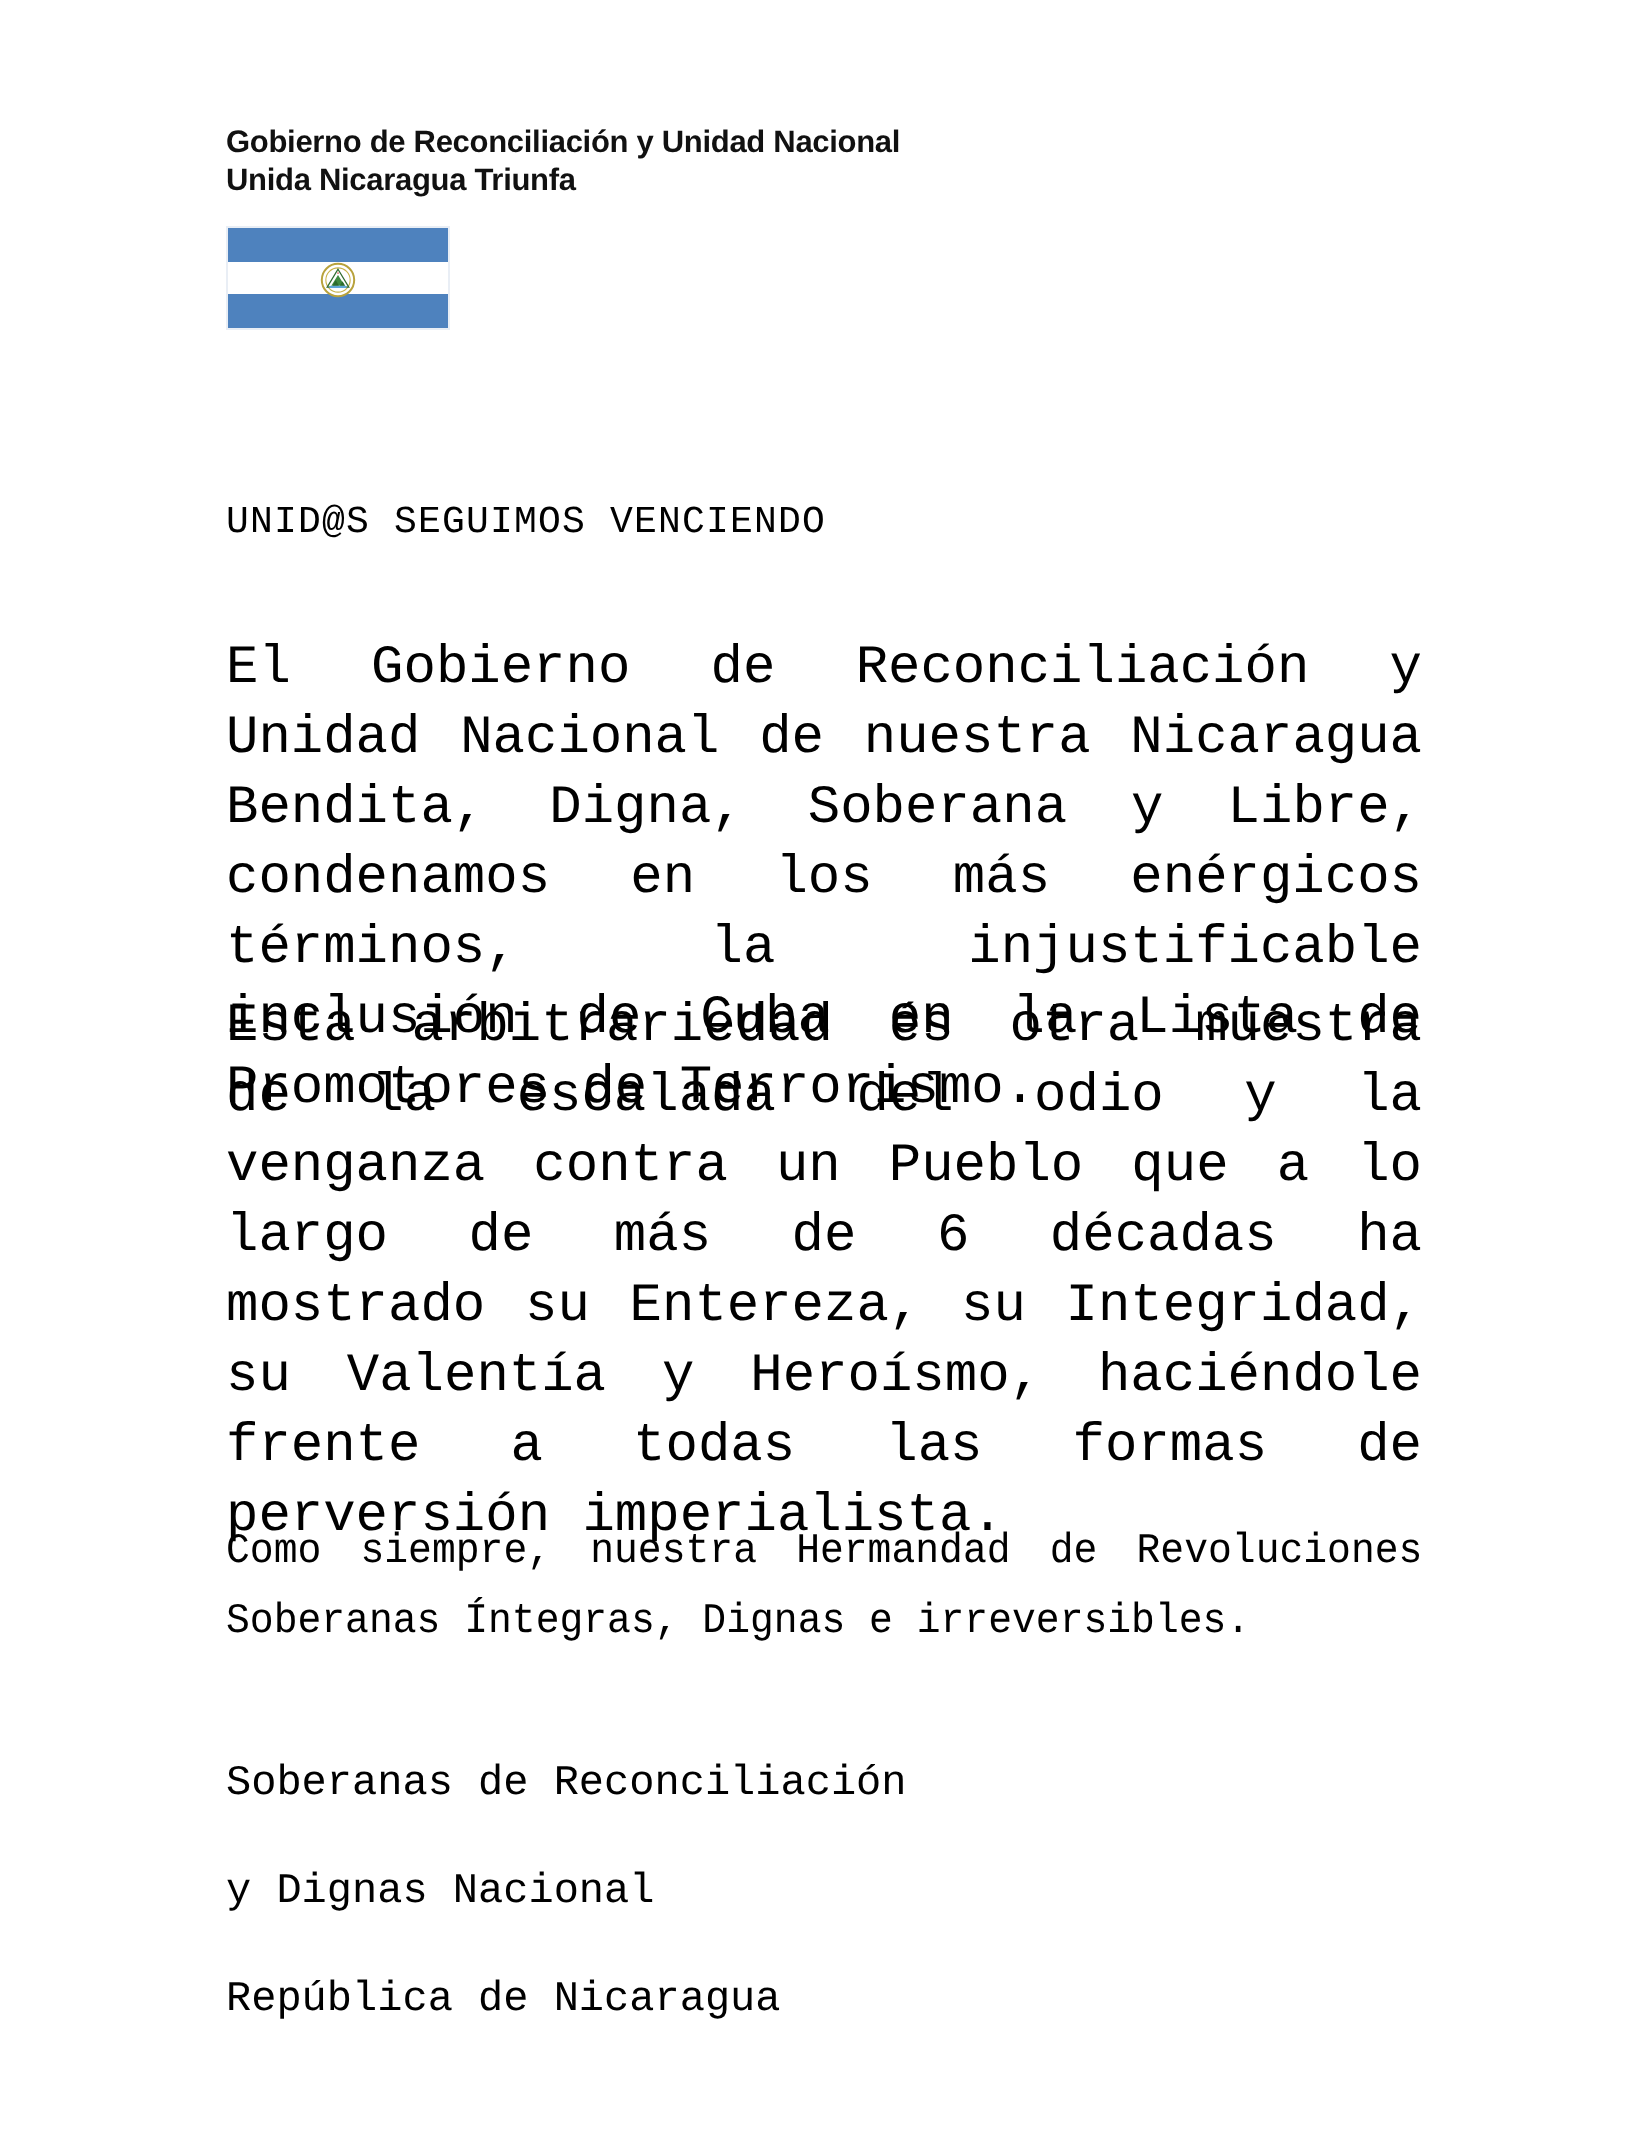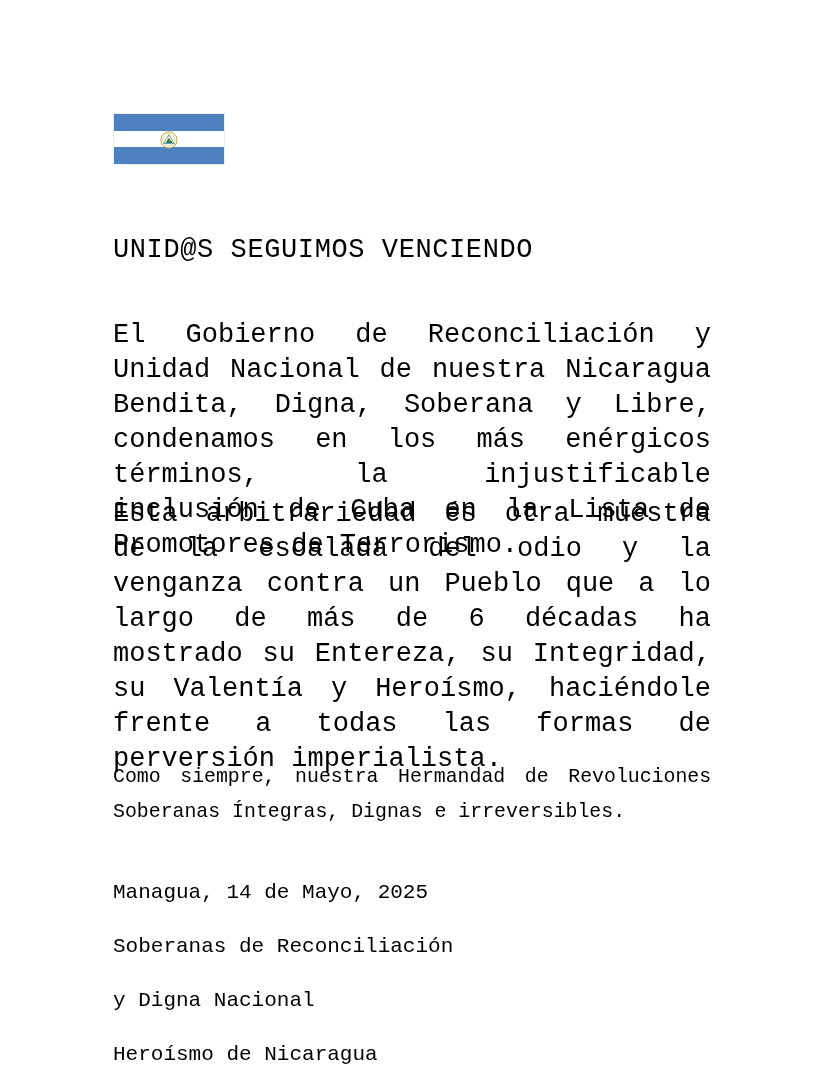--- a/index.html
+++ b/index.html
@@ -87,23 +87,23 @@
     width: 598px;
   }
 
   .mono {
     font-family: "Liberation Mono", "DejaVu Sans Mono", monospace;
     color: #000000;
   }
 
   .doc-title {
     position: absolute;
-    top: 235px;
+    top: 246px;
     left: 0;
-    font-size: 27px;
+    font-size: 19px;
     line-height: 30px;
     letter-spacing: 0.6px;
     white-space: nowrap;
   }
 
   .para {
     position: absolute;
     left: 0;
     width: 598px;
     font-size: 27px;
@@ -137,20 +137,24 @@
     text-align: left;
     white-space: pre-line;
   }
   .signoff-line { white-space: nowrap; }
 </style>
 </head>
 <body>
 
 <div class="page">
 
+  <div class="letterhead">
+    <div class="letterhead-line">Gobierno de Reconciliación y Unidad Nacional</div>
+    <div class="letterhead-line">Unida Nicaragua Triunfa</div>
+  </div>
 
   <div class="flag">
     <div class="flag-band top"></div>
     <div class="flag-white"></div>
     <div class="flag-band bottom"></div>
     <div class="flag-emblem">
       <svg viewBox="0 0 40 40" xmlns="http://www.w3.org/2000/svg">
         <circle cx="20" cy="20" r="18" fill="#ffffff" stroke="#b8a23c" stroke-width="2.2"></circle>
         <circle cx="20" cy="20" r="13.5" fill="#ffffff" stroke="#c8b24a" stroke-width="1.2"></circle>
         <path d="M20 8 L32 28 L8 28 Z" fill="#ffffff" stroke="#2f6b2f" stroke-width="1.4"></path>
@@ -167,20 +171,19 @@
 
     <div class="doc-title mono">UNID@S SEGUIMOS VENCIENDO</div>
 
     <div class="para p1 mono">El Gobierno de Reconciliación y Unidad Nacional de nuestra Nicaragua Bendita, Digna, Soberana y Libre, condenamos en los más enérgicos términos, la injustificable inclusión de Cuba en la Lista de Promotores de Terrorismo.</div>
 
     <div class="para p2 mono">Esta arbitrariedad és otra muestra de la escalada del odio y la venganza contra un Pueblo que a lo largo de más de 6 décadas ha mostrado su Entereza, su Integridad, su Valentía y Heroísmo, haciéndole frente a todas las formas de perversión imperialista.</div>
 
     <div class="para p3 mono">Como siempre, nuestra Hermandad de Revoluciones Soberanas Íntegras, Dignas e irreversibles.</div>
 
     <div class="signoff mono">
-      <div class="signoff-line">Managua, 14 de Mayo, 2025</div>
       <div class="signoff-line">Soberanas de Reconciliación</div>
-      <div class="signoff-line">y Digna Nacional</div>
-      <div class="signoff-line">Heroísmo de Nicaragua</div>
+      <div class="signoff-line">y Dignas Nacional</div>
+      <div class="signoff-line">República de Nicaragua</div>
     </div>
 
   </div>
 </div>
 
 </body></html>

